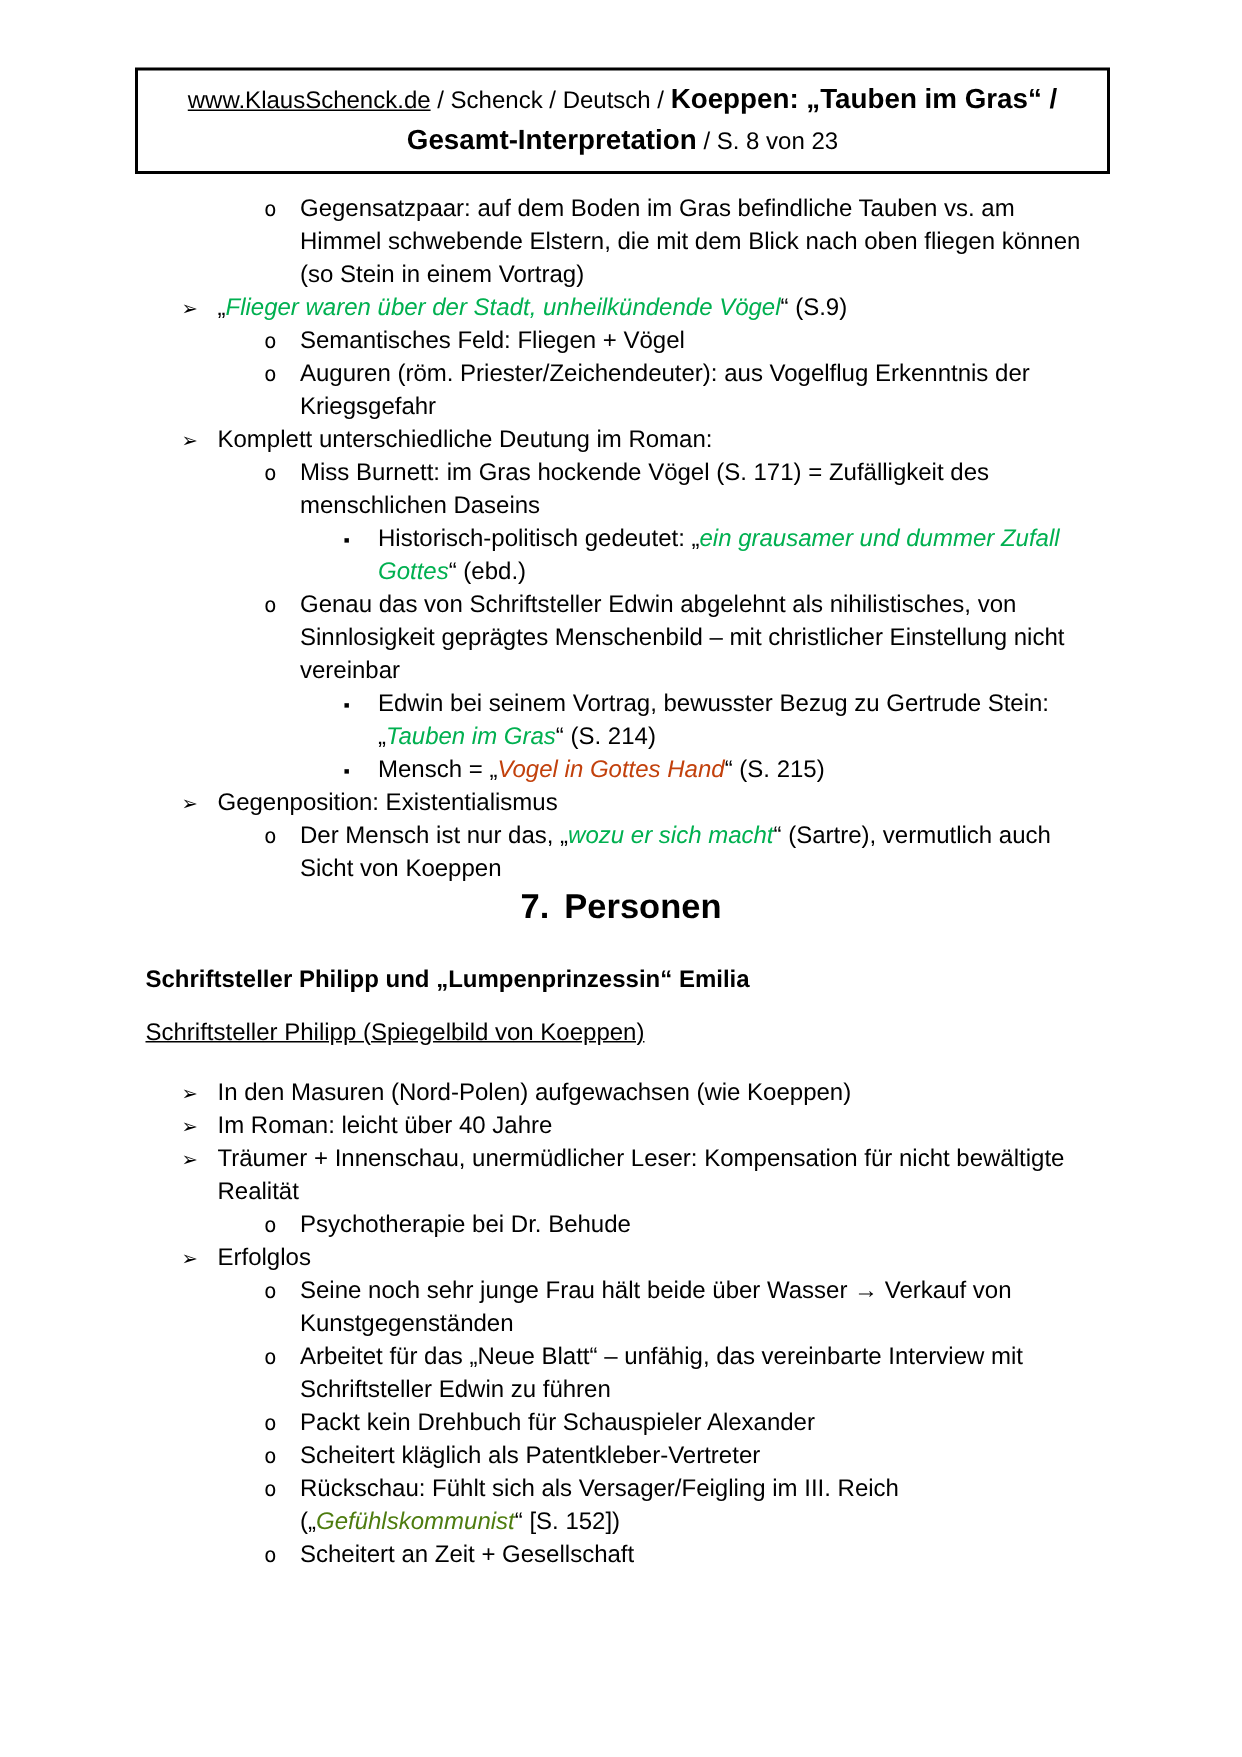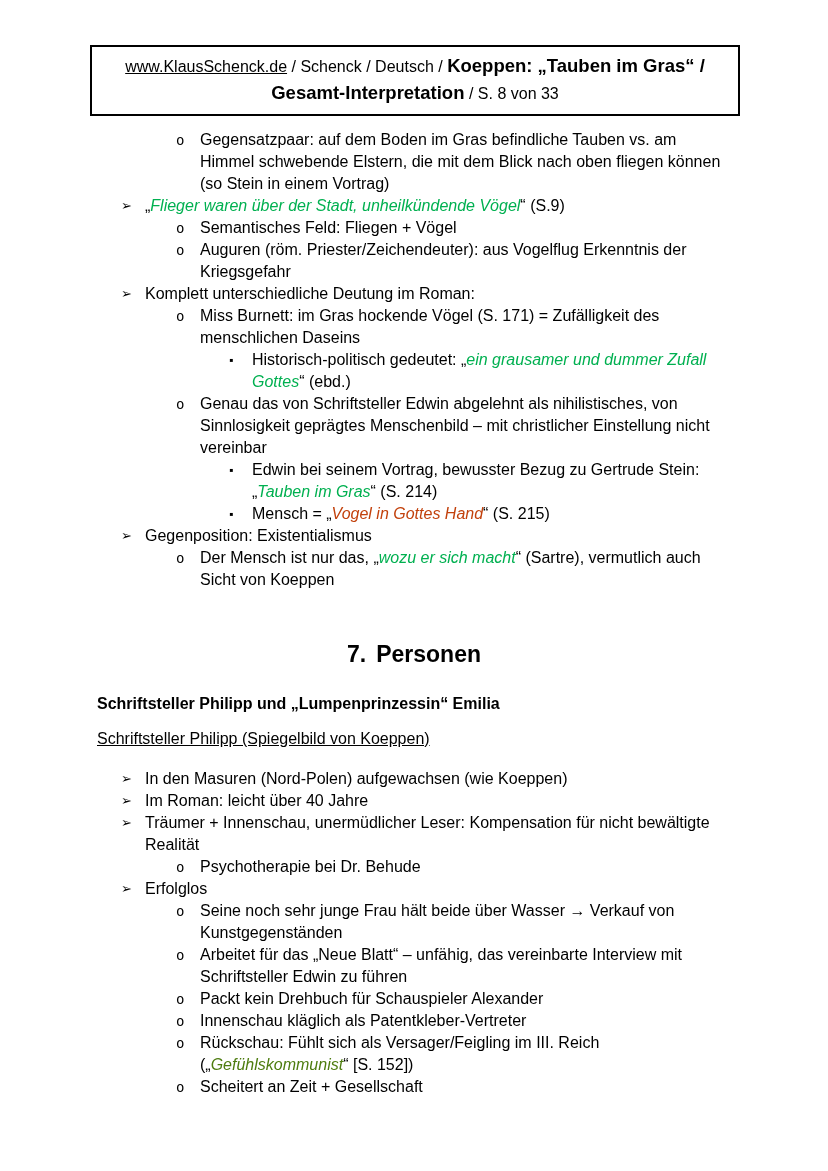--- a/index.html
+++ b/index.html
@@ -39,21 +39,20 @@
   .l1 .bullet { left: 121px; font-size: 13px; }
   .l2 { padding-left: 200px; }
   .l2 .bullet { left: 176px; font-family: "DejaVu Sans Mono", monospace; font-size: 14px; }
   .l3 { padding-left: 252px; }
   .l3 .bullet { left: 229px; font-size: 12px; }
 
   .quote-green { font-style: italic; }
 
   
   .main-heading {
-    margin-top: 50px;
     text-align: center;
     font-size: 23px;
     font-weight: bold;
   }
   .main-heading .hn { margin-right: 10px; }
   .sub-bold {
     margin: 27px 100px 0 97px;
     font-size: 16px;
     font-weight: bold;
   }
@@ -64,21 +63,21 @@
   }
   .list-block { margin-top: 0; }
   .list-2 { margin-top: 20px; }
 </style>
 </head>
 <body>
 
 <div class="page">
 
   <div class="header-box">
-    <span class="hb-normal header-link">www.KlausSchenck.de</span><span class="hb-normal"> / Schenck / Deutsch / </span><span class="hb-bold">Koeppen: „Tauben im Gras“ /</span><span class="hb-bold"> Gesamt-Interpretation</span><span class="hb-normal"> / S. 8 von 33</span>
+    <span class="hb-normal header-link">www.KlausSchenck.de</span><span class="hb-normal"> / Schenck / Deutsch / </span><span class="hb-bold">Koeppen: „Tauben im Gras“ /</span><span class="hb-bold"> Gesamt-Interpretation</span><span class="hb-normal"> / S. 8 von 23</span>
   </div>
 
   <div class="content">
 
     <div id="list-1" class="list-block">
         <div class="li l2"><span class="bullet">o</span><span><span>Gegensatzpaar: auf dem Boden im Gras befindliche Tauben vs. am Himmel schwebende Elstern, die mit dem Blick nach oben fliegen können (so Stein in einem Vortrag)</span></span></div>
         <div class="li l1"><span class="bullet">➢</span><span><span>„</span><span class="quote-green" style="color: rgb(0, 176, 80); text-align: right;">Flieger waren über der Stadt, unheilkündende Vögel</span><span>“ (S.9)</span></span></div>
         <div class="li l2"><span class="bullet">o</span><span><span>Semantisches Feld: Fliegen + Vögel</span></span></div>
         <div class="li l2"><span class="bullet">o</span><span><span>Auguren (röm. Priester/Zeichendeuter): aus Vogelflug Erkenntnis der Kriegsgefahr</span></span></div>
         <div class="li l1"><span class="bullet">➢</span><span><span>Komplett unterschiedliche Deutung im Roman:</span></span></div>
@@ -101,20 +100,20 @@
 
     <div id="list-2" class="list-block list-2">
         <div class="li l1"><span class="bullet">➢</span><span><span>In den Masuren (Nord-Polen) aufgewachsen (wie Koeppen)</span></span></div>
         <div class="li l1"><span class="bullet">➢</span><span><span>Im Roman: leicht über 40 Jahre</span></span></div>
         <div class="li l1"><span class="bullet">➢</span><span><span>Träumer + Innenschau, unermüdlicher Leser: Kompensation für nicht bewältigte Realität</span></span></div>
         <div class="li l2"><span class="bullet">o</span><span><span>Psychotherapie bei Dr. Behude</span></span></div>
         <div class="li l1"><span class="bullet">➢</span><span><span>Erfolglos</span></span></div>
         <div class="li l2"><span class="bullet">o</span><span><span>Seine noch sehr junge Frau hält beide über Wasser → Verkauf von Kunstgegenständen</span></span></div>
         <div class="li l2"><span class="bullet">o</span><span><span>Arbeitet für das „Neue Blatt“ – unfähig, das vereinbarte Interview mit Schriftsteller Edwin zu führen</span></span></div>
         <div class="li l2"><span class="bullet">o</span><span><span>Packt kein Drehbuch für Schauspieler Alexander</span></span></div>
-        <div class="li l2"><span class="bullet">o</span><span><span>Innenschau kläglich als Patentkleber-Vertreter</span></span></div>
+        <div class="li l2"><span class="bullet">o</span><span><span>Scheitert kläglich als Patentkleber-Vertreter</span></span></div>
         <div class="li l2"><span class="bullet">o</span><span><span>Rückschau: Fühlt sich als Versager/Feigling im III. Reich („</span><span class="quote-green" style="color: #4d7c0f;">Gefühlskommunist</span><span>“ [S. 152])</span></span></div>
         <div class="li l2"><span class="bullet">o</span><span><span>Scheitert an Zeit + Gesellschaft</span></span></div>
       </div>
 
   </div>
 
 </div>
 
 </body></html>

